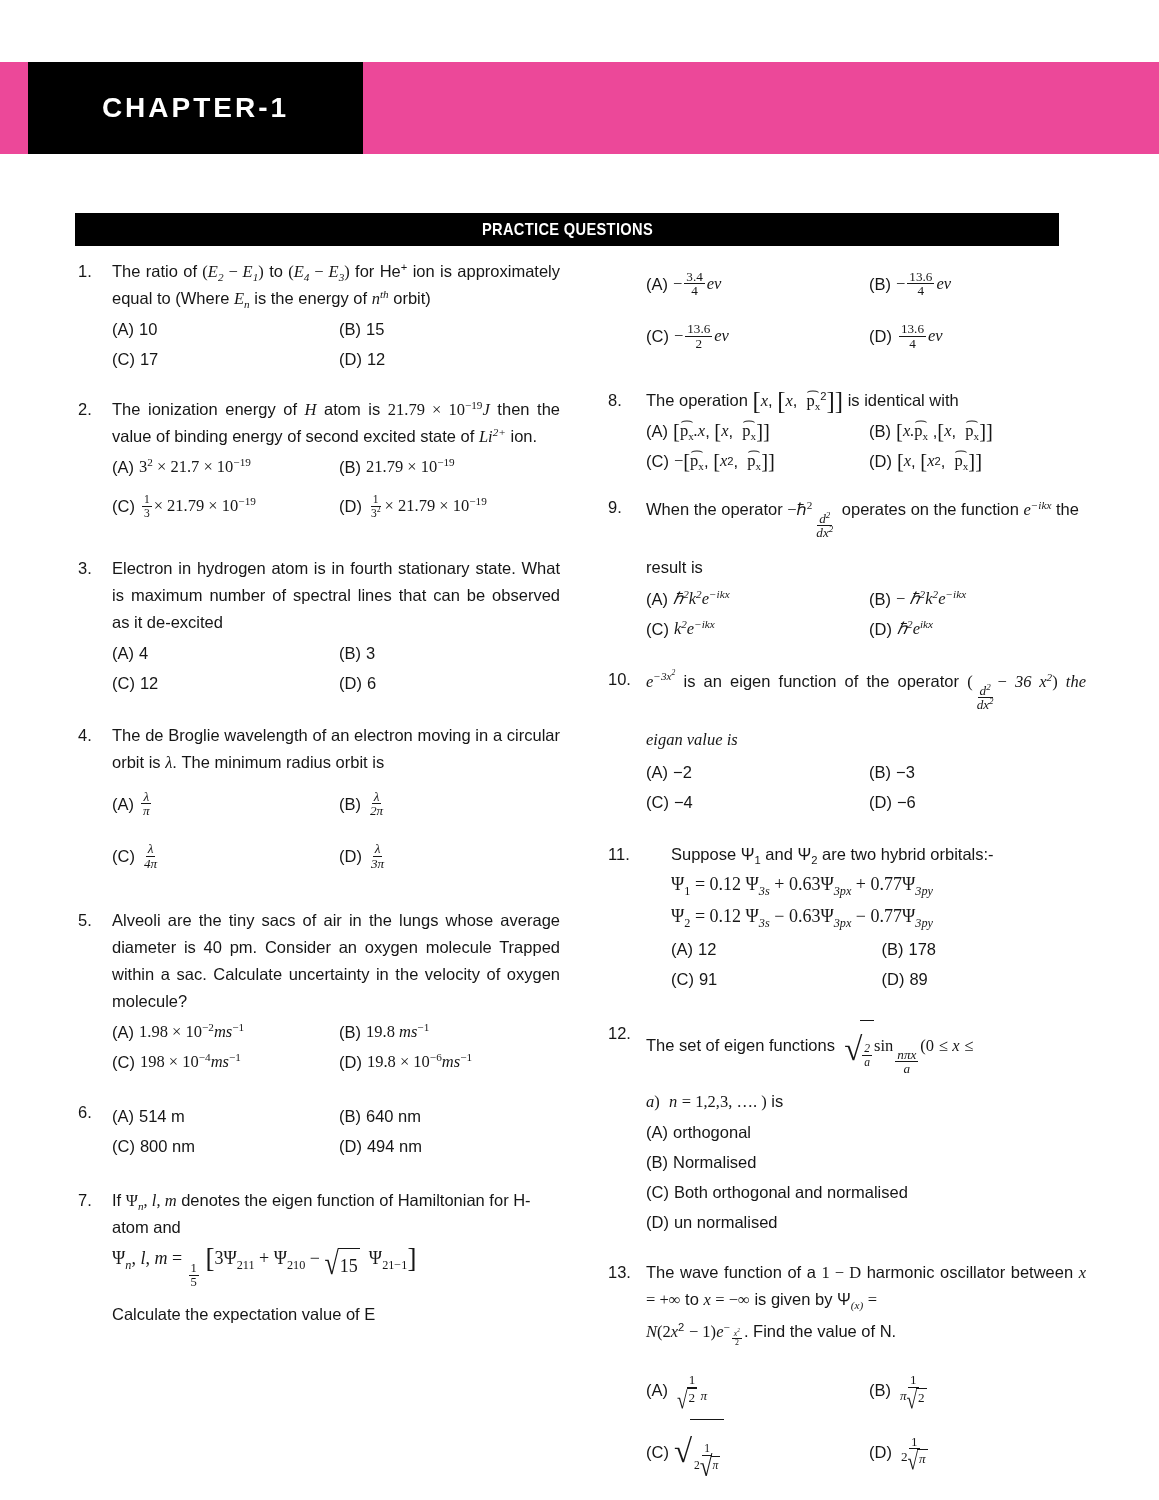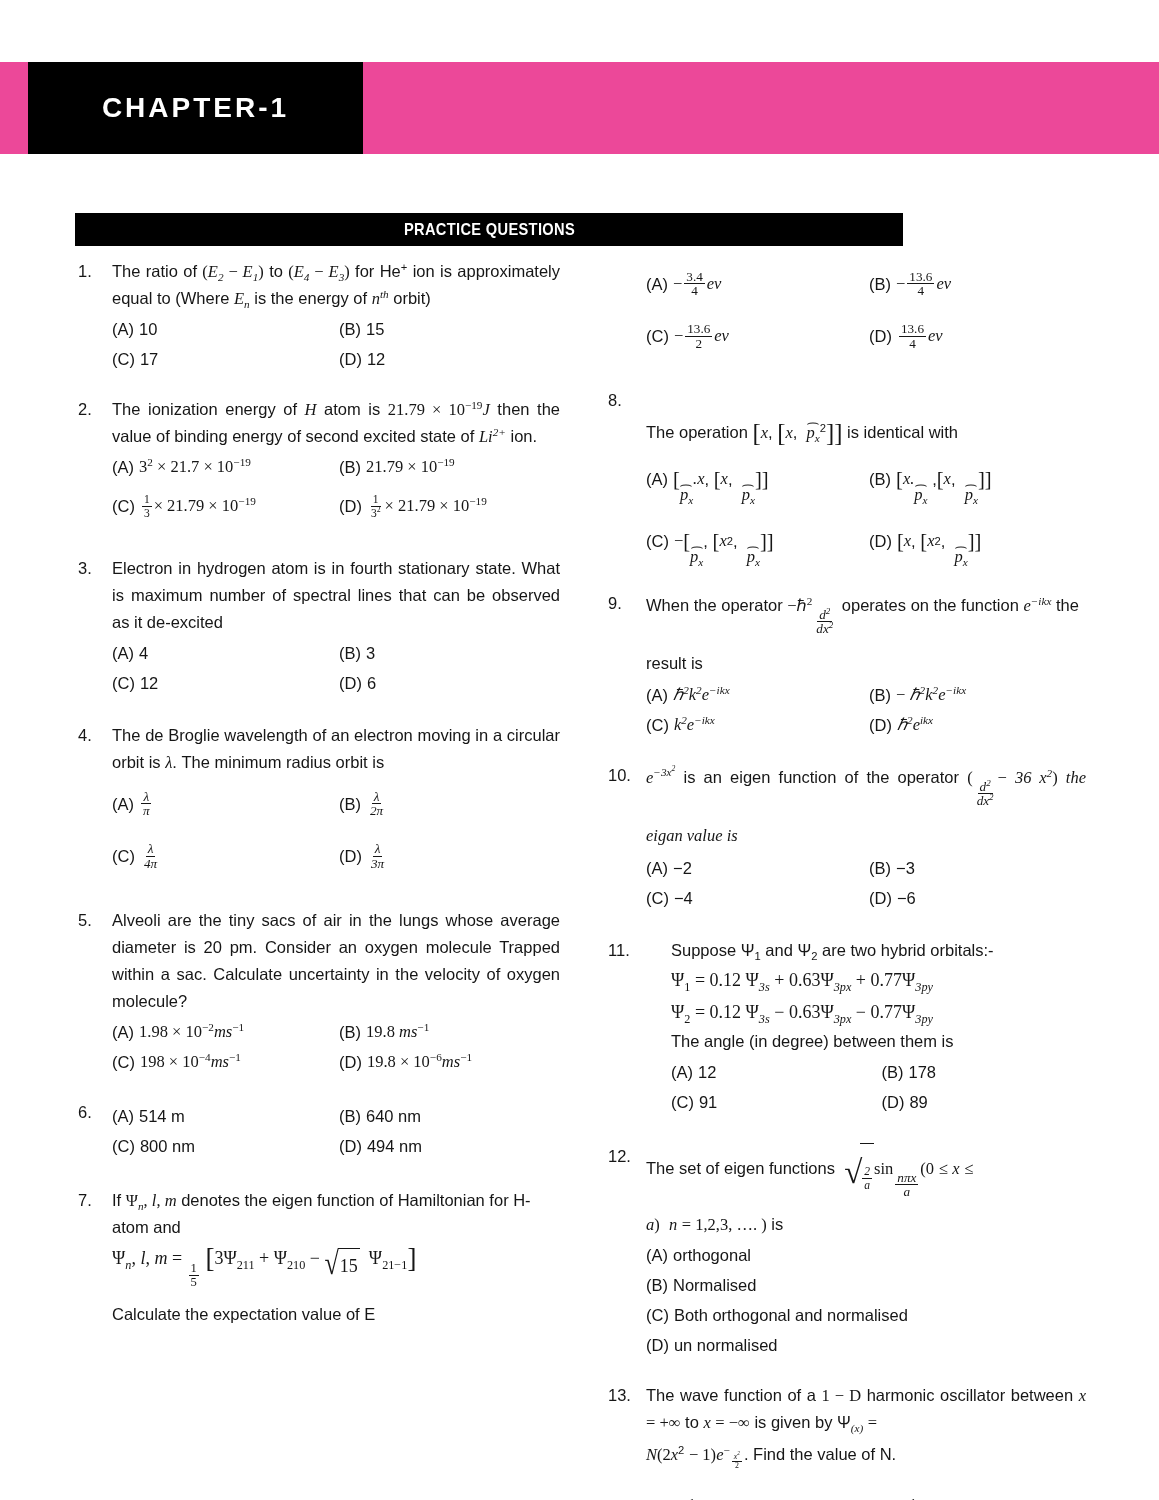--- a/index.html
+++ b/index.html
@@ -50,21 +50,21 @@
     color: #1a1a1a;
     letter-spacing: 0.3px;
     font-family: "Liberation Sans", sans-serif;
   }
 
   
   .practice-bar {
     position: absolute;
     top: 213px;
     left: 75px;
-    width: 828px;
+    width: 984px;
     height: 33px;
     background: #000000;
     color: #ffffff;
     display: flex;
     align-items: center;
     justify-content: center;
     font-weight: bold;
     font-size: 17px;
     letter-spacing: 0.4px;
     transform-origin: center;
@@ -200,22 +200,20 @@
     padding-top: 1px;
   }
 
   .br { font-family: "Liberation Serif", serif; font-size: 1.25em; }
   .brbig { font-family: "Liberation Serif", serif; font-size: 1.5em; vertical-align: -0.12em; }
 
   .hat {
     position: relative;
     display: inline-block;
     font-family: "Liberation Serif", serif;
-    font-style: italic;
-    margin-top: 32px;
   }
   .hat::before {
     content: "⌢";
     position: absolute;
     top: -0.72em;
     left: 50%;
     transform: translateX(-50%) scaleX(1.5);
     font-size: 0.85em;
     font-style: normal;
   }
@@ -351,21 +349,21 @@
                 <span class="den mi">3π</span>
               </span>
             </div>
         </div>
       </div>
     </div>
 
     <div class="q" style="margin-top:24px;">
       <div class="q-num">5.</div>
       <div class="q-body">
-        <div class="q-text">Alveoli are the tiny sacs of air in the lungs whose average diameter is 20 pm. Consider an oxygen molecule Trapped within a sac. Calculate uncertainty in the velocity of oxygen molecule?</div>
+        <div class="q-text">Alveoli are the tiny sacs of air in the lungs whose average diameter is 40 pm. Consider an oxygen molecule Trapped within a sac. Calculate uncertainty in the velocity of oxygen molecule?</div>
         <div class="opts">
           <div class="opt">
               <span class="opt-lbl">(A)</span>
               <span class="mr">1.98 × 10<sup>−2</sup></span>
               <span class="mi">ms</span>
               <span class="mr"><sup>−1</sup></span>
             </div>
           <div class="opt">
               <span class="opt-lbl">(B)</span>
               <span class="mr">19.8&nbsp;</span>
@@ -549,21 +547,20 @@
         </div>
       </div>
     </div>
 
     <div class="q" style="margin-top:24px;gap:25px;">
       <div class="q-num wide">11.</div>
       <div class="q-body">
         <div class="q-text nojust">Suppose Ψ<sub>1</sub> and Ψ<sub>2</sub> are two hybrid orbitals:-</div>
         <div class="mathline" style="line-height:32px;">Ψ<sub>1</sub> = 0.12 Ψ<sub class="mi">3s</sub> + 0.63Ψ<sub class="mi">3px</sub> + 0.77Ψ<sub class="mi">3py</sub></div>
         <div class="mathline" style="line-height:32px;">Ψ<sub>2</sub> = 0.12 Ψ<sub class="mi">3s</sub> − 0.63Ψ<sub class="mi">3px</sub> − 0.77Ψ<sub class="mi">3py</sub></div>
-        <div class="q-text nojust">The angle (in degree) between them is</div>
         <div class="opts">
           <div class="opt">
               <span class="opt-lbl">(A)</span>
               <span>12</span>
             </div>
           <div class="opt">
               <span class="opt-lbl">(B)</span>
               <span>178</span>
             </div>
           <div class="opt">

